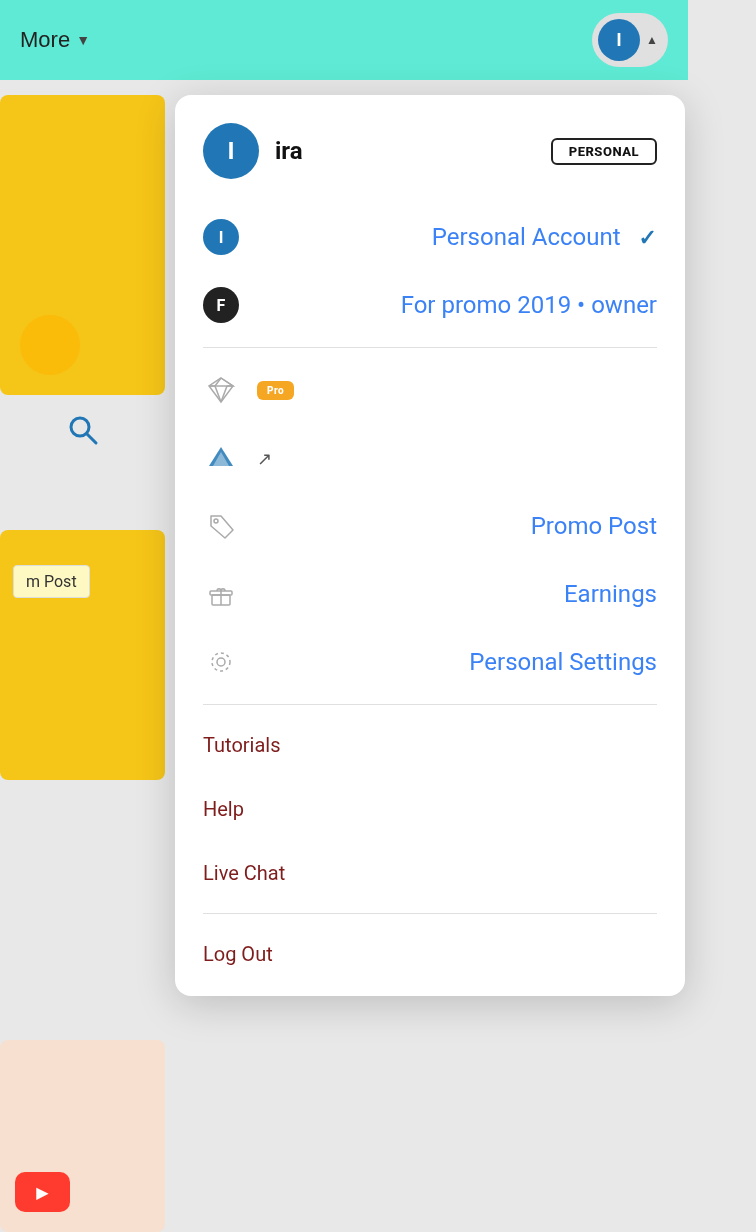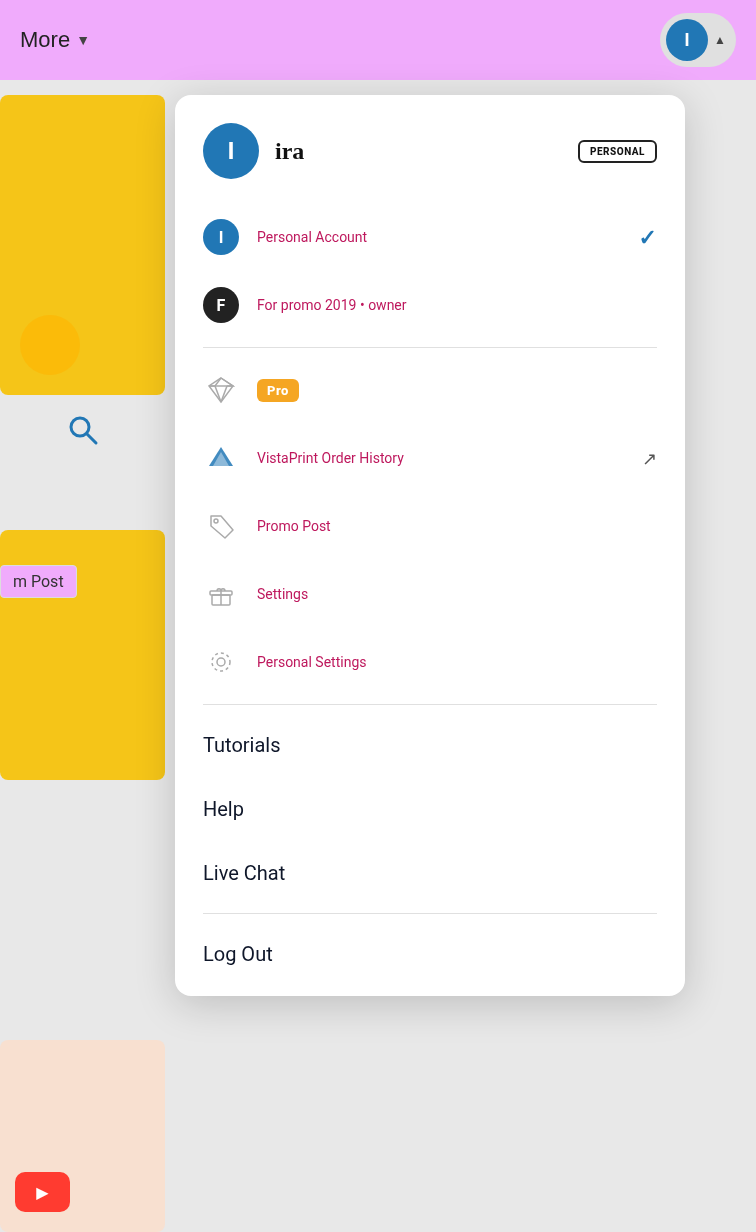--- a/index.html
+++ b/index.html
@@ -83,23 +83,23 @@
     .pink-card-icon::after {
       content: '▶';
       color: white;
       font-size: 16px;
     }
 
     
     .top-bar {
       position: absolute;
       top: 0; left: 0;
-      width: 756px;
+      width: 688px;
       height: 80px;
-      background: #f0abfc;
+      background: #5eead4;
       display: flex;
       align-items: center;
       justify-content: space-between;
       padding: 0 20px;
       z-index: 10;
     }
 
     .more-button {
       display: flex;
       align-items: center;
@@ -166,22 +166,22 @@
       align-items: center;
       justify-content: center;
       color: #2177b5;
       font-size: 30px;
     }
 
     
     .m-post-label {
       position: absolute;
       top: 565px;
-      left: 0;
-      background: #f0abfc;
+      left: 13px;
+      background: #fef9c3;
       padding: 6px 12px;
       border-radius: 4px;
       font-size: 16px;
       color: #333;
       border: 1px solid #ddd;
     }
 
     
     .dropdown {
       position: absolute;
@@ -215,29 +215,28 @@
       font-size: 24px;
       font-weight: 700;
       flex-shrink: 0;
     }
 
     .user-name {
       font-size: 24px;
       font-weight: 700;
       color: #111;
       flex: 1;
-      font-family: Liberation Serif, serif;
     }
 
     .personal-badge {
       background: white;
       border: 2px solid #222;
       border-radius: 6px;
-      padding: 4px 10px;
-      font-size: 10px;
+      padding: 4px 16px;
+      font-size: 13px;
       font-weight: 800;
       color: #111;
       letter-spacing: 0.5px;
     }
 
     
     .menu-item {
       display: flex;
       align-items: center;
       padding: 16px 28px;
@@ -249,23 +248,24 @@
     .menu-icon {
       width: 36px;
       height: 36px;
       flex-shrink: 0;
       display: flex;
       align-items: center;
       justify-content: center;
     }
 
     .menu-label {
-      font-size: 14px;
-      color: #be185d;
+      font-size: 24px;
+      color: #3b82f6;
       flex: 1;
+      text-align: right;
     }
 
     .menu-check {
       color: #2177b5;
       font-size: 22px;
       font-weight: 700;
     }
 
     .menu-arrow {
       color: #555;
@@ -303,21 +303,21 @@
       justify-content: center;
       color: white;
       font-size: 16px;
       font-weight: 700;
     }
 
     
     .pro-badge {
       background: #f5a623;
       color: white;
-      font-size: 13px;
+      font-size: 10px;
       font-weight: 800;
       padding: 4px 10px;
       border-radius: 6px;
       letter-spacing: 0.5px;
     }
 
     
     .icon-diamond svg,
     .icon-vistaprint svg,
     .icon-tag svg,
@@ -331,21 +331,21 @@
     .menu-item-text {
       display: flex;
       align-items: center;
       padding: 20px 28px;
       cursor: pointer;
       transition: background 0.15s;
     }
 
     .menu-item-text-label {
       font-size: 20px;
-      color: #0f172a;
+      color: #7f1d1d;
     }
   </style>
 </head>
 <body>
 
 <div class="bg-area"></div>
 <div class="yellow-card-top"></div>
 <div class="yellow-card-bottom"></div>
 <div class="pink-card">
   <div class="pink-card-icon"></div>
@@ -416,21 +416,20 @@
     <span class="pro-badge">Pro</span>
   </div>
 
   <div class="menu-item">
     <div class="menu-icon icon-vistaprint">
       <svg viewBox="0 0 28 28" fill="none">
         <polygon points="14,3 26,22 2,22" fill="#2177b5" opacity="0.85"></polygon>
         <polygon points="14,8 22,22 6,22" fill="white" opacity="0.4"></polygon>
       </svg>
     </div>
-    <span class="menu-label">VistaPrint Order History</span>
     <span class="menu-arrow">↗</span>
   </div>
 
   <div class="menu-item">
     <div class="menu-icon icon-tag">
       <svg viewBox="0 0 28 28" fill="none">
         <path d="M4 4 L4 14 L18 26 L26 18 L14 4 Z" stroke="#aaa" stroke-width="1.5" fill="none" stroke-linejoin="round"></path>
         <circle cx="9" cy="9" r="2" stroke="#aaa" stroke-width="1.5" fill="none"></circle>
       </svg>
     </div>
@@ -440,21 +439,21 @@
   <div class="menu-item">
     <div class="menu-icon icon-gift">
       <svg viewBox="0 0 28 28" fill="none">
         <rect x="3" y="11" width="22" height="4" rx="1" stroke="#aaa" stroke-width="1.5" fill="none"></rect>
         <rect x="5" y="15" width="18" height="10" rx="1" stroke="#aaa" stroke-width="1.5" fill="none"></rect>
         <line x1="14" y1="11" x2="14" y2="25" stroke="#aaa" stroke-width="1.5"></line>
         <path d="M10 11 C10 8 14 8 14 11" stroke="#aaa" stroke-width="1.5" fill="none"></path>
         <path d="M18 11 C18 8 14 8 14 11" stroke="#aaa" stroke-width="1.5" fill="none"></path>
       </svg>
     </div>
-    <span class="menu-label">Settings</span>
+    <span class="menu-label">Earnings</span>
   </div>
 
   <div class="menu-item">
     <div class="menu-icon icon-gear">
       <svg viewBox="0 0 28 28" fill="none">
         <circle cx="14" cy="14" r="4" stroke="#aaa" stroke-width="1.5" fill="none"></circle>
         <circle cx="14" cy="14" r="9" stroke="#aaa" stroke-width="1.5" fill="none" stroke-dasharray="3 3"></circle>
       </svg>
     </div>
     <span class="menu-label">Personal Settings</span>

